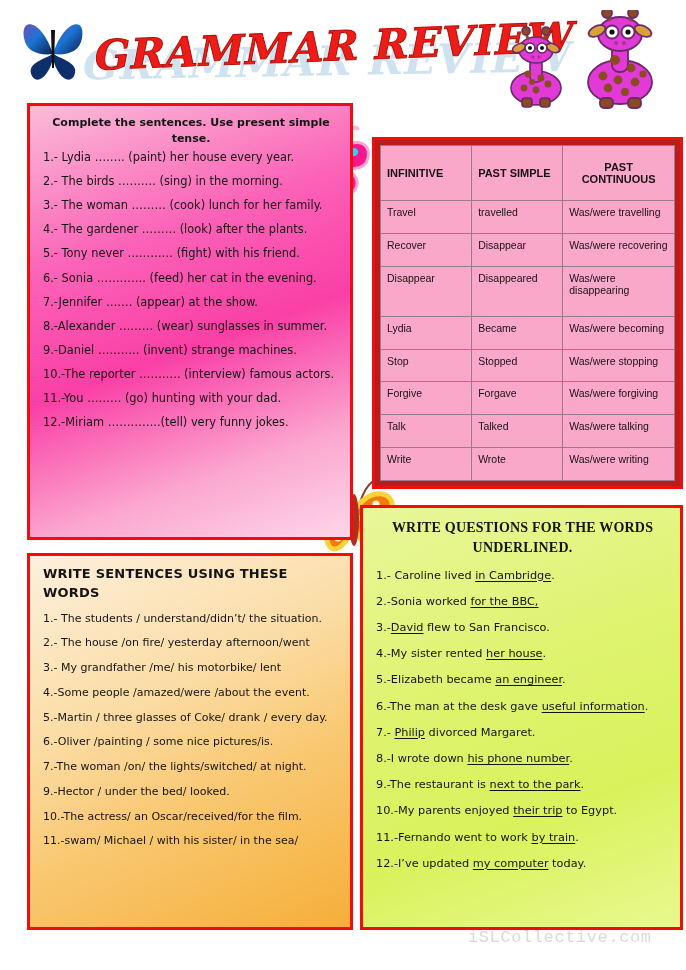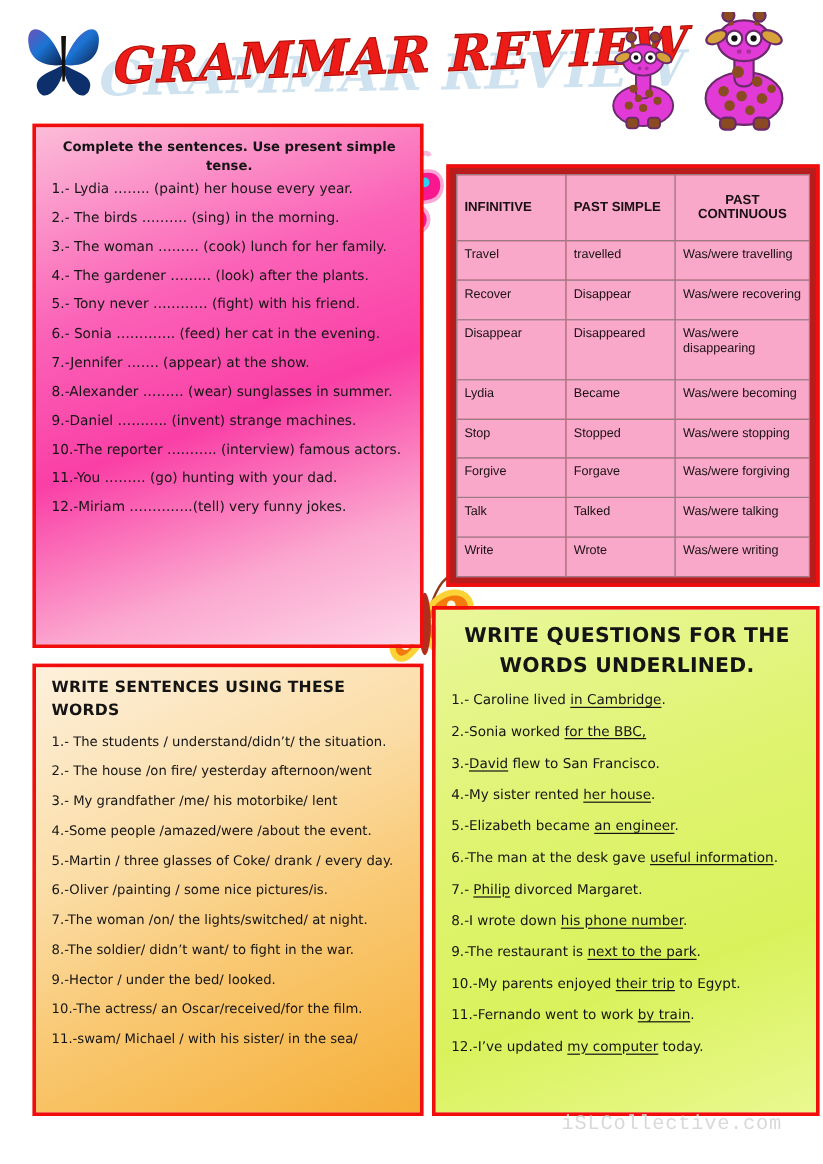--- a/index.html
+++ b/index.html
@@ -57,21 +57,21 @@
     font-size:11px;line-height:1.45;text-align:center;margin-bottom:3px;
   }
   .heading.left{text-align:left;}
   .line{
     font-family:"DejaVu Sans",sans-serif;color:#141414;
     font-size:11.6px;line-height:1.25;margin-bottom:9.6px;white-space:nowrap;
   }
   #box-present .line{font-size:11.4px;margin-bottom:9.9px;}
   #box-words .heading{font-size:13px;letter-spacing:.2px;margin-bottom:9px;}
   #box-words .line{font-size:11px;margin-bottom:11px;}
-  #box-questions .heading{font-size:17px;letter-spacing:.2px;margin:1px 0 10px 0;}
+  #box-questions .heading{font-size:14px;letter-spacing:.2px;margin:1px 0 10px 0;font-family:Liberation Serif, serif;}
   #box-questions .line{font-size:11.3px;margin-bottom:12.1px;}
   .u{text-decoration:underline;text-underline-offset:2px;}
 
   
   table{border-collapse:collapse;width:100%;height:100%;table-layout:fixed;}
   #box-table .tablewrap{position:absolute;left:5px;top:5px;right:5px;bottom:5px;}
   th,td{
     border:1px solid #9a7b86;background:#f9a8c9;color:#1a1013;
     font-family:"Liberation Sans",sans-serif;font-size:10.5px;
     padding:5px 6px;vertical-align:top;text-align:left;
@@ -296,21 +296,20 @@
     <div class="inner">
       <div class="heading left">WRITE SENTENCES USING THESE WORDS</div>
       <div id="words-list">
           <div class="line">1.-  The students / understand/didn’t/ the situation.</div>
           <div class="line">2.- The house /on fire/ yesterday afternoon/went</div>
           <div class="line">3.- My grandfather /me/ his motorbike/ lent</div>
           <div class="line">4.-Some people /amazed/were /about the event.</div>
           <div class="line">5.-Martin / three glasses of Coke/ drank / every day.</div>
           <div class="line">6.-Oliver /painting / some nice pictures/is.</div>
           <div class="line">7.-The woman /on/ the lights/switched/ at night.</div>
-          <div class="line">8.-The soldier/ didn’t want/ to fight in the war.</div>
           <div class="line">9.-Hector / under the bed/ looked.</div>
           <div class="line">10.-The actress/ an Oscar/received/for the film.</div>
           <div class="line">11.-swam/ Michael / with his sister/ in the sea/</div>
         </div>
     </div>
   </div>
 
   <div class="box" id="box-questions">
     <div class="inner">
       <div class="heading">WRITE QUESTIONS FOR THE WORDS UNDERLINED.</div>

